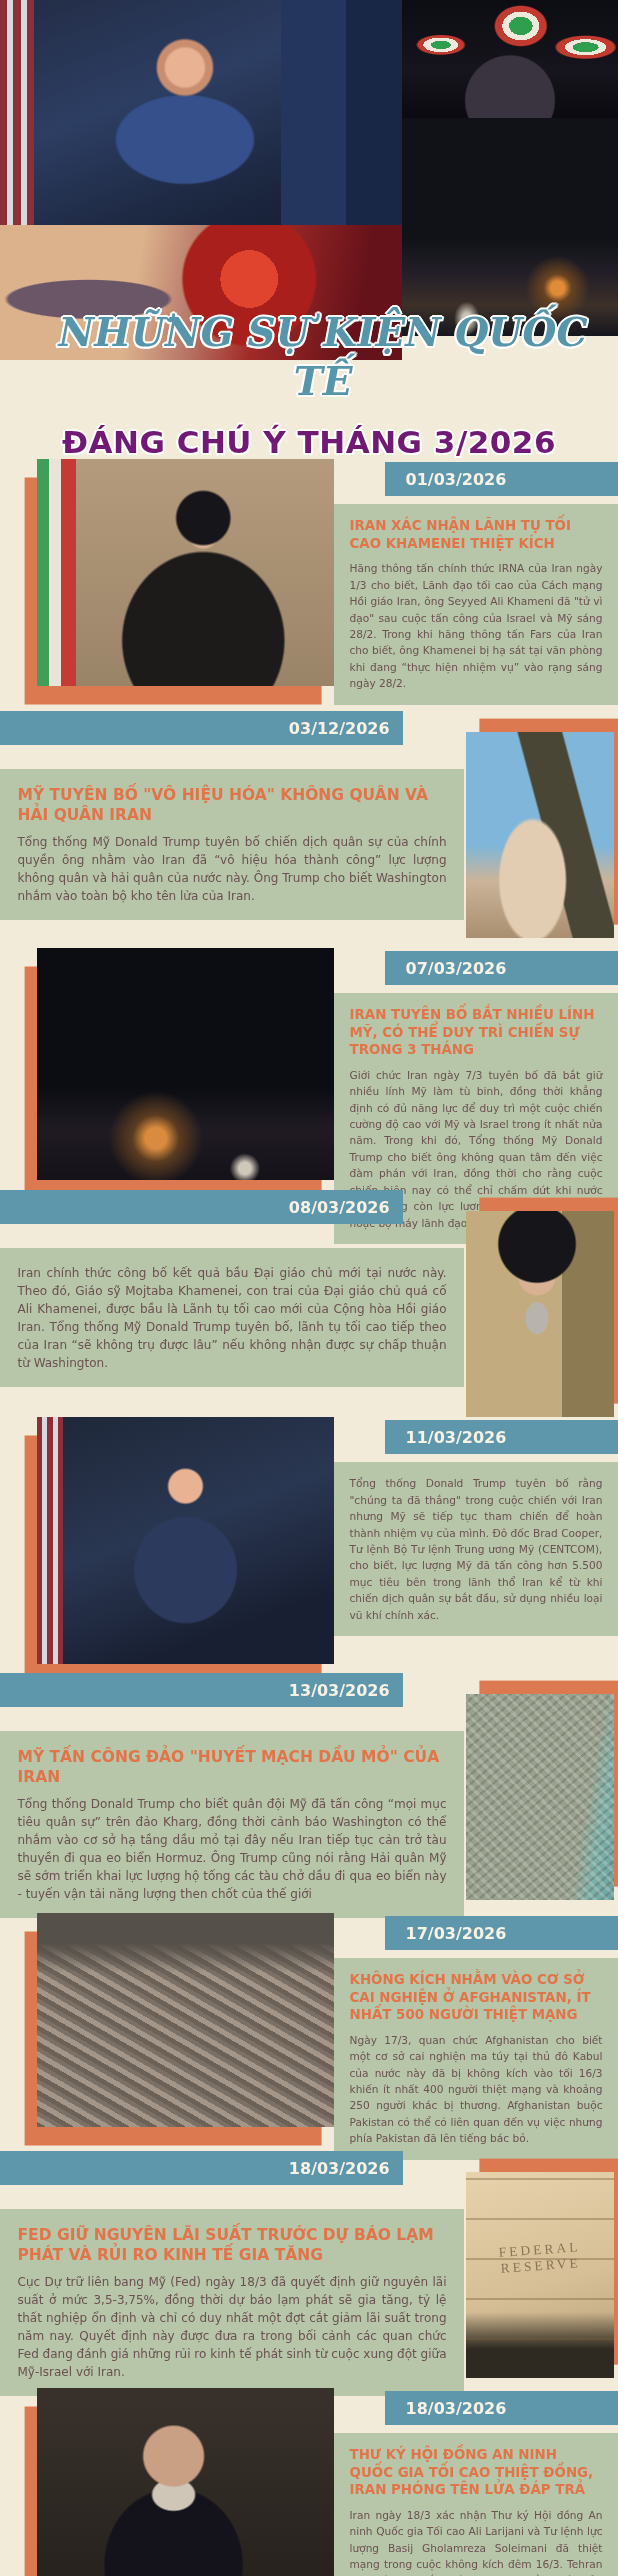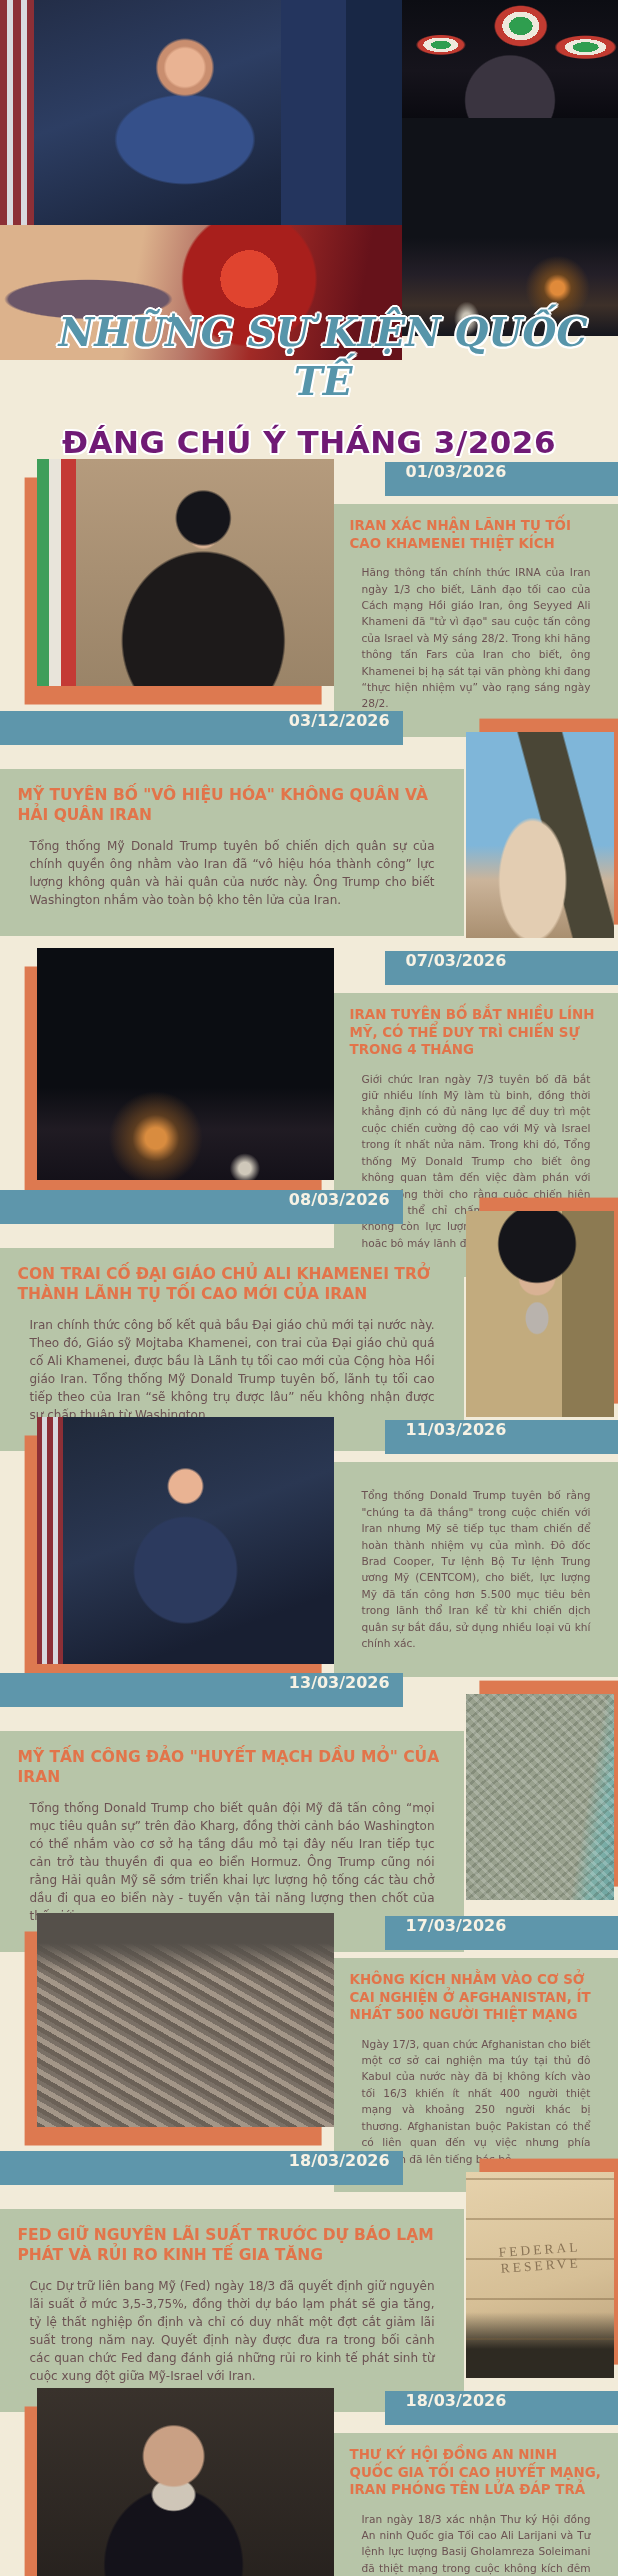--- a/index.html
+++ b/index.html
@@ -34,24 +34,24 @@
       linear-gradient(100deg,#dcb28c 0 34%,#b97a6a 48%,#a12a26 64%,#66121a 88%);}
 
   .page-title{position:absolute;left:0;top:308px;width:100%;text-align:center;z-index:5;}
   .page-title .l1{font-family:"DejaVu Serif",serif;font-style:italic;font-weight:bold;font-size:39px;line-height:1.25;color:#5795aa;
     text-shadow:1.5px 1.5px 0 #fff,-1.5px -1.5px 0 #fff,1.5px -1.5px 0 #fff,-1.5px 1.5px 0 #fff,0 2.1px 0 #fff,2.1px 0 0 #fff,-2.1px 0 0 #fff,0 -2.1px 0 #fff;margin-left:28px;}
   .page-title .l2{margin-top:18px;font-weight:800;font-size:31px;letter-spacing:0.5px;color:#701a75;
     text-shadow:1.5px 1.5px 0 #fff,-1.5px -1.5px 0 #fff,1.5px -1.5px 0 #fff,-1.5px 1.5px 0 #fff,0 2.1px 0 #fff,2.1px 0 0 #fff,-2.1px 0 0 #fff,0 -2.1px 0 #fff;}
 
   
   .event{position:absolute;left:0;width:618px;}
-  .badge{position:absolute;top:0;height:34px;background:#5e96ab;color:#f7f2e4;font-weight:bold;font-size:16px;display:flex;}
+  .badge{position:absolute;top:0;height:34px;background:#5e96ab;color:#f7f2e4;font-weight:bold;font-size:16px;display:flex;align-items:center;}
   .green{position:absolute;background:#b7c5a8;}
   .green h2{margin:0 0 8.2px 0;color:#e2744a;font-weight:800;line-height:1.3;}
-  .green p{margin:12px;color:#6b5152;text-align:justify;}
+  .green p{margin:0;color:#6b5152;text-align:justify;}
   .photo{position:absolute;}
 
   
   .odd .photo{left:37px;top:-2.6px;width:297px;box-shadow:-12.4px 18.5px 0 0 #dd7950;}
   .odd .badge{left:385px;width:233px;padding-left:20.6px;}
   .odd .green{left:334px;width:284px;top:42px;padding:13.4px 15.5px;}
   .odd .green h2{font-size:13.4px;}
   .odd .green p{font-size:10.6px;line-height:1.55;}
 
   
@@ -139,31 +139,30 @@
     </div>
     <div class="photo p2"></div>
   </section>
 
   <section class="event odd e3">
     <div class="photo p3"></div>
     <div class="badge">
         <span>07/03/2026</span>
       </div>
     <div class="green">
-      <h2>IRAN TUYÊN BỐ BẮT NHIỀU LÍNH MỸ, CÓ THỂ DUY TRÌ CHIẾN SỰ TRONG 4 THÁNG</h2>
+      <h2>IRAN TUYÊN BỐ BẮT NHIỀU LÍNH MỸ, CÓ THỂ DUY TRÌ CHIẾN SỰ TRONG 3 THÁNG</h2>
       <p>Giới chức Iran ngày 7/3 tuyên bố đã bắt giữ nhiều lính Mỹ làm tù binh, đồng thời khẳng định có đủ năng lực để duy trì một cuộc chiến cường độ cao với Mỹ và Israel trong ít nhất nửa năm. Trong khi đó, Tổng thống Mỹ Donald Trump cho biết ông không quan tâm đến việc đàm phán với Iran, đồng thời cho rằng cuộc chiến hiện nay có thể chỉ chấm dứt khi nước này không còn lực lượng quân sự hoạt động hoặc bộ máy lãnh đạo bị vô hiệu hóa.</p>
     </div>
   </section>
 
   <section class="event even e4">
     <div class="badge">
         <span>08/03/2026</span>
       </div>
     <div class="green">
-      <h2>CON TRAI CỐ ĐẠI GIÁO CHỦ ALI KHAMENEI TRỞ THÀNH LÃNH TỤ TỐI CAO MỚI CỦA IRAN</h2>
       <p>Iran chính thức công bố kết quả bầu Đại giáo chủ mới tại nước này. Theo đó, Giáo sỹ Mojtaba Khamenei, con trai của Đại giáo chủ quá cố Ali Khamenei, được bầu là Lãnh tụ tối cao mới của Cộng hòa Hồi giáo Iran. Tổng thống Mỹ Donald Trump tuyên bố, lãnh tụ tối cao tiếp theo của Iran “sẽ không trụ được lâu” nếu không nhận được sự chấp thuận từ Washington.</p>
     </div>
     <div class="photo p4"></div>
   </section>
 
   <section class="event odd e5">
     <div class="photo p5"></div>
     <div class="badge">
         <span>11/03/2026</span>
       </div>
@@ -206,21 +205,21 @@
       <span class="carved">FEDERAL RESERVE</span>
     </div>
   </section>
 
   <section class="event odd e9">
     <div class="photo p9"></div>
     <div class="badge">
         <span>18/03/2026</span>
       </div>
     <div class="green">
-      <h2>THƯ KÝ HỘI ĐỒNG AN NINH QUỐC GIA TỐI CAO HUYẾT MẠNG, IRAN PHÓNG TÊN LỬA ĐÁP TRẢ</h2>
+      <h2>THƯ KÝ HỘI ĐỒNG AN NINH QUỐC GIA TỐI CAO THIỆT ĐỒNG, IRAN PHÓNG TÊN LỬA ĐÁP TRẢ</h2>
       <p>Iran ngày 18/3 xác nhận Thư ký Hội đồng An ninh Quốc gia Tối cao Ali Larijani và Tư lệnh lực lượng Basij Gholamreza Soleimani đã thiệt mạng trong cuộc không kích đêm 16/3. Tehran sau đó đã nhắm vào Tel Aviv bằng tên lửa mang đầu đạn chùm để trả đũa sự việc trên.</p>
     </div>
   </section>
 
   <section class="event even e10">
     
     
     
   </section>
 

